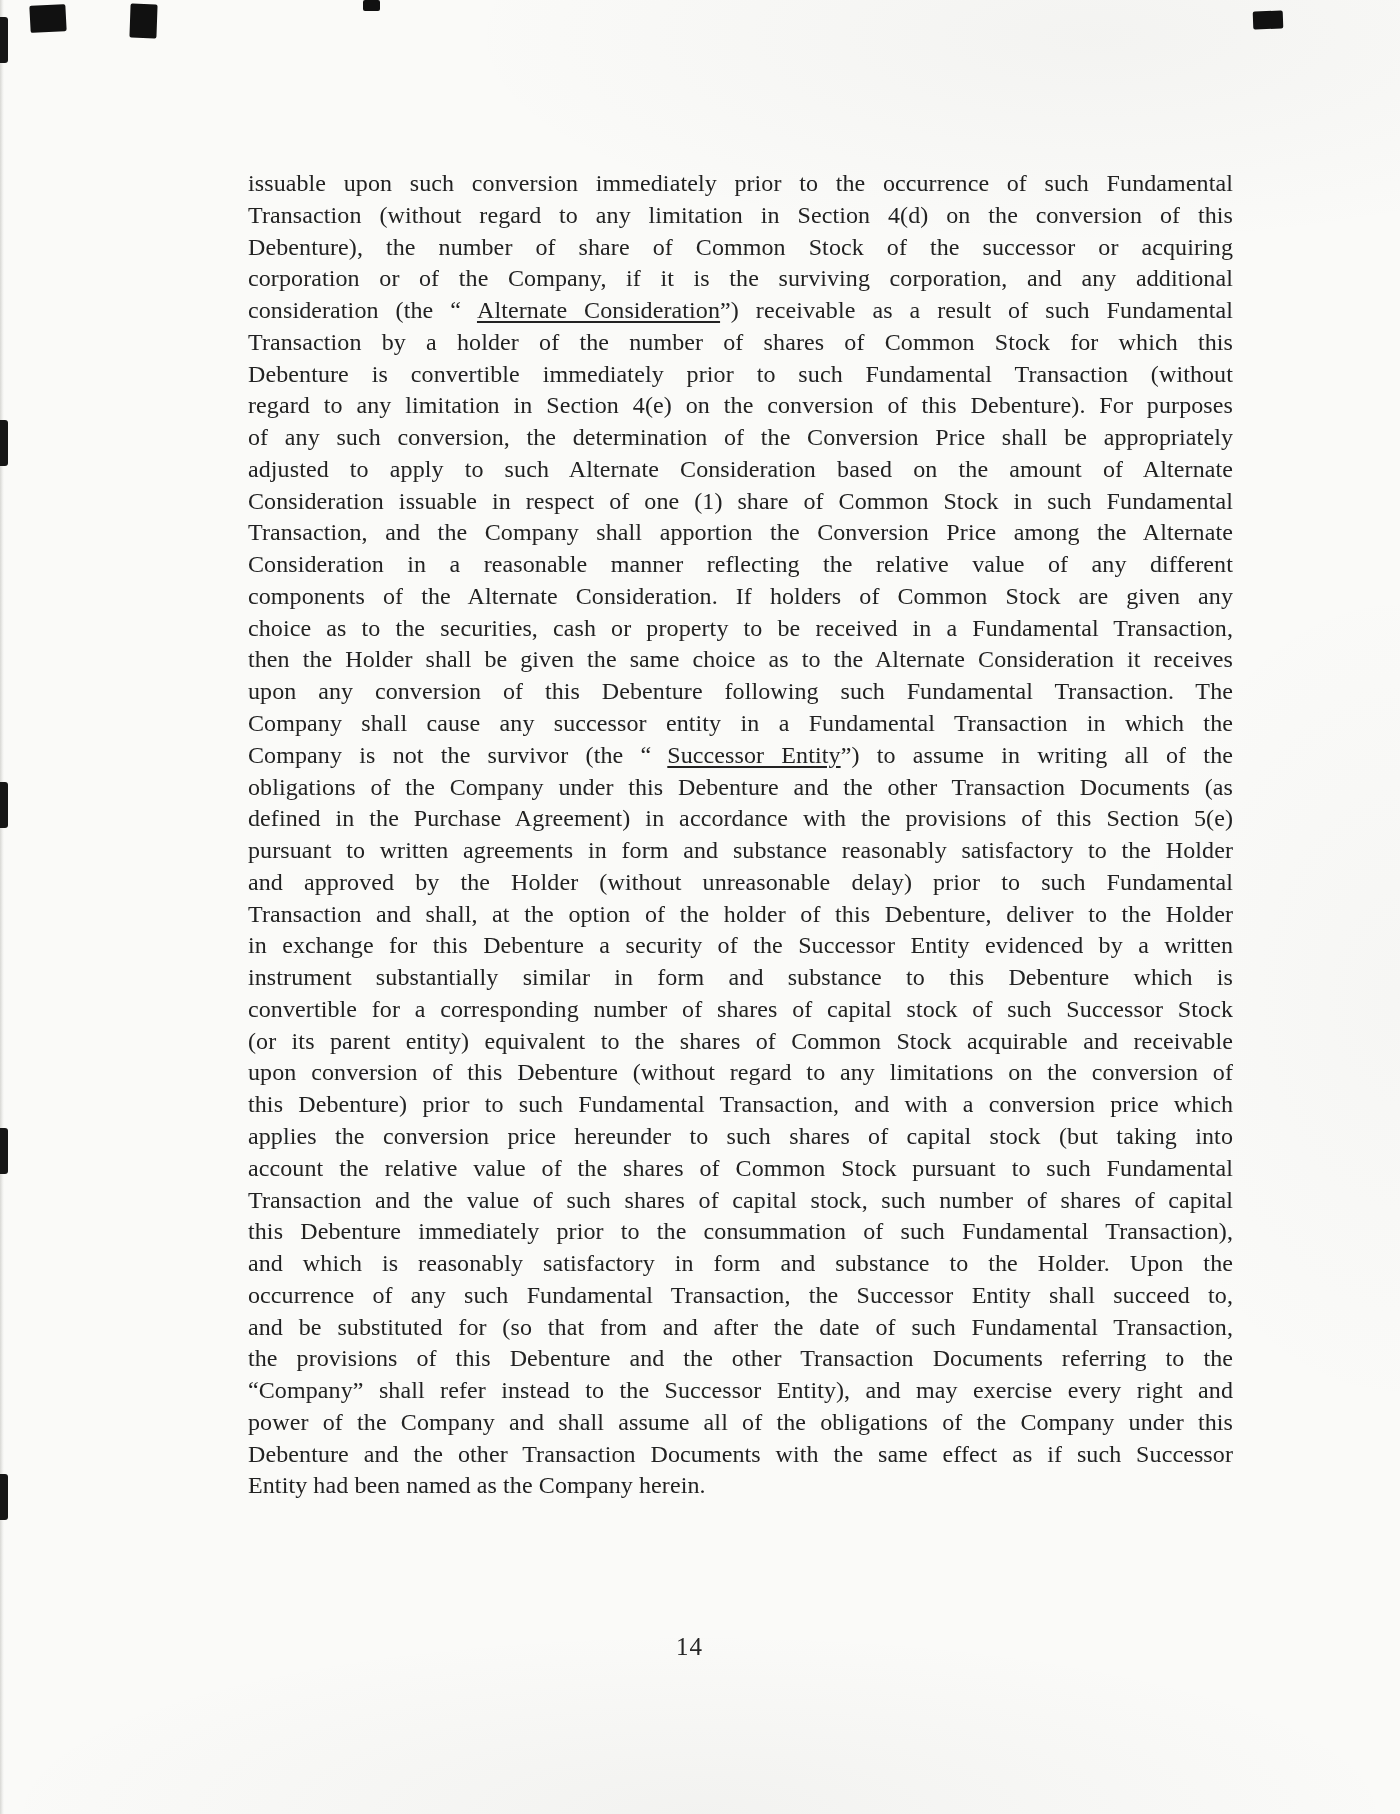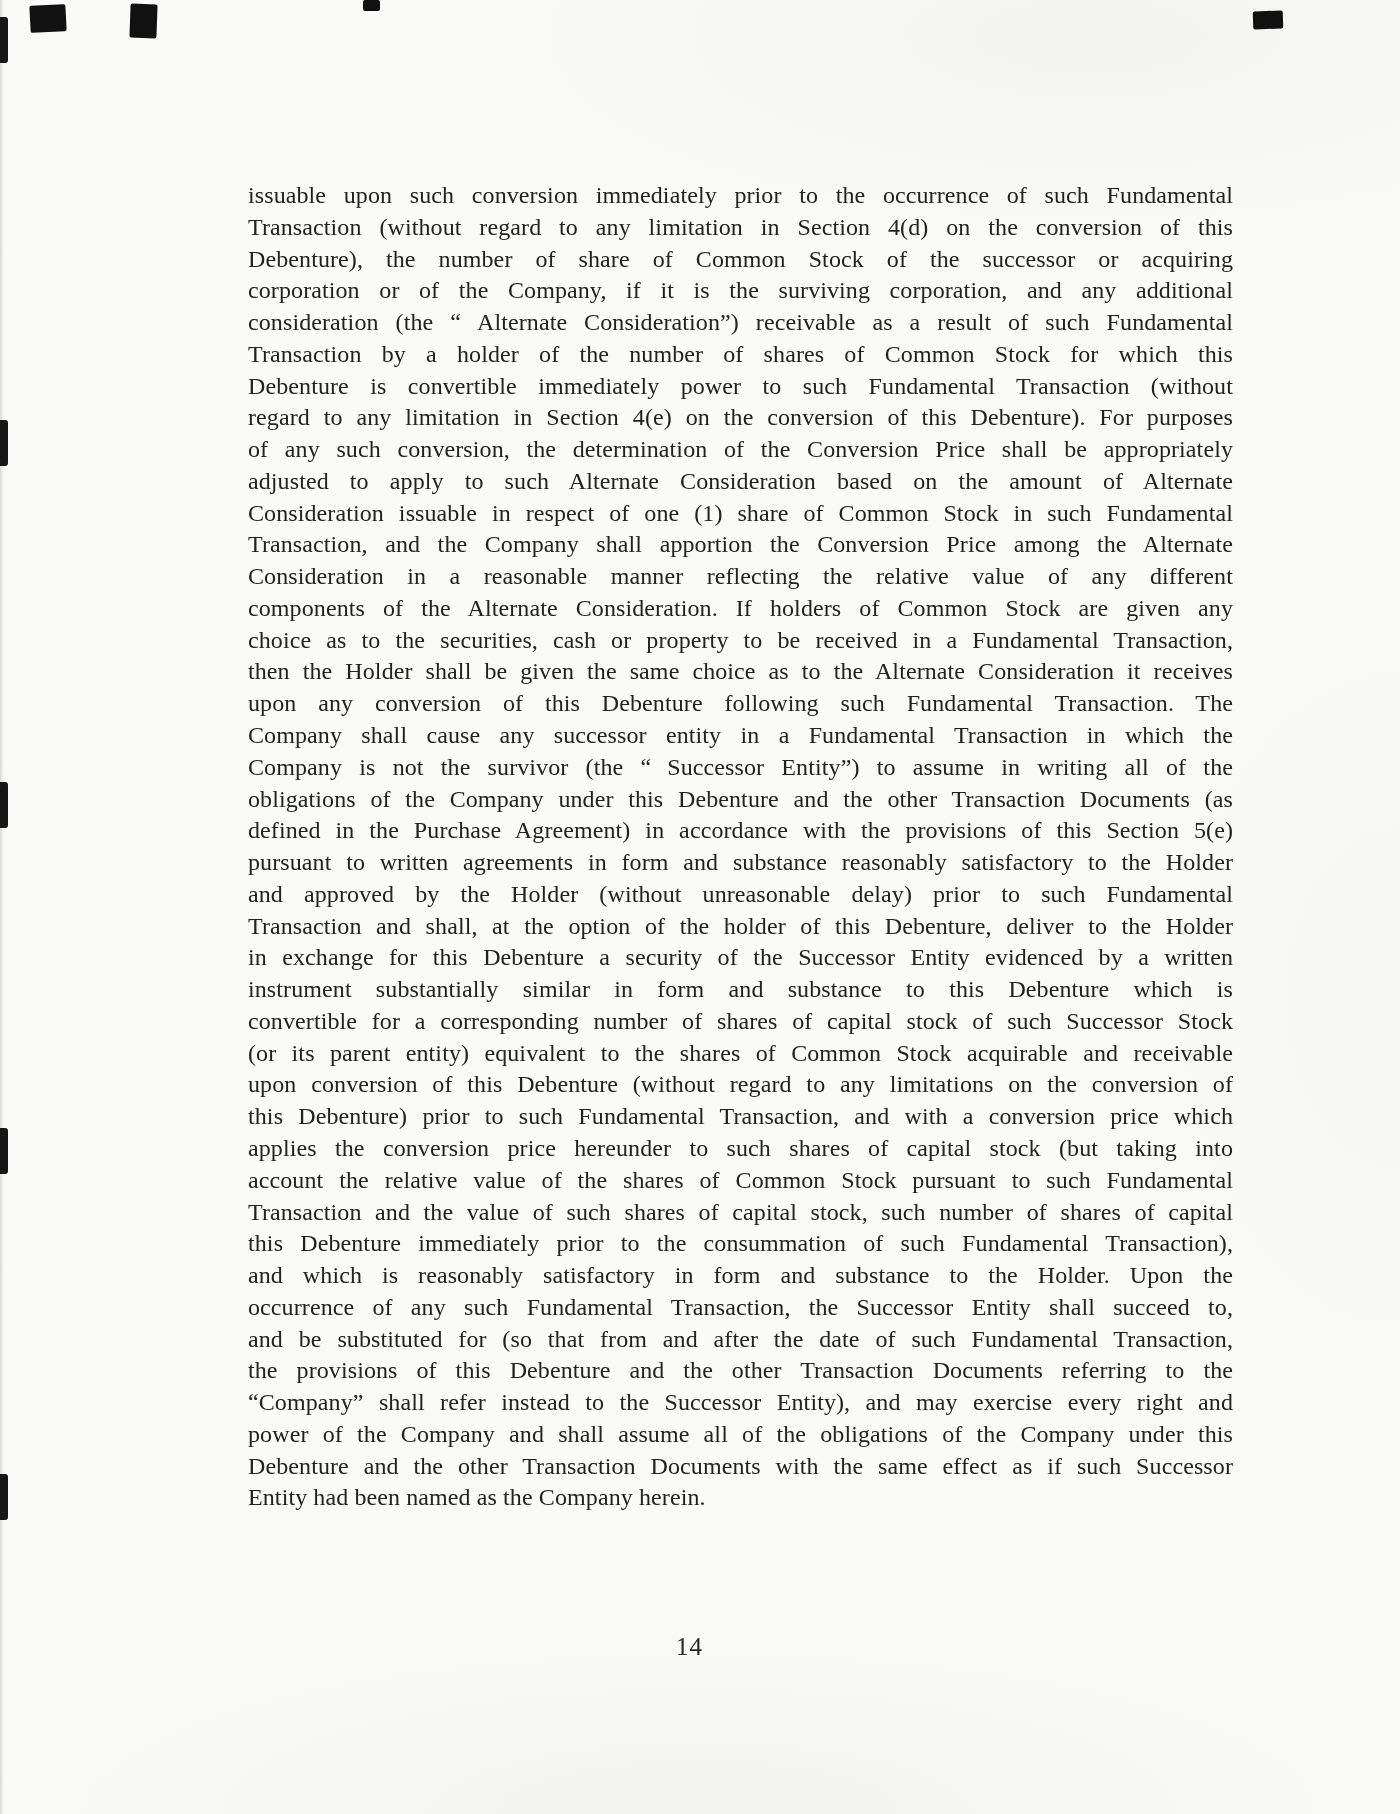--- a/index.html
+++ b/index.html
@@ -41,37 +41,37 @@
   .nub { position: absolute; left: 0; width: 8px; height: 46px; background: #161616; border-radius: 0 3px 3px 0; }
   .nub-1 { top: 17px; }
   .nub-2 { top: 420px; }
   .nub-3 { top: 782px; }
   .nub-4 { top: 1128px; }
   .nub-5 { top: 1474px; }
 
   .textblock {
     position: absolute;
     left: 248px;
-    top: 180px;
+    top: 168px;
     width: 985px;
     color: #222222;
   }
   .line {
     font-size: 24px;
     line-height: 31.77px;
     text-align: justify;
     text-align-last: justify;
     white-space: normal;
     letter-spacing: 0.1px;
   }
   .line.last {
     text-align: right;
     text-align-last: left;
   }
-  .u { text-underline-offset: 3px; text-decoration-thickness: 2px; margin-left: 16px; }
+  .u { text-decoration: underline; text-underline-offset: 3px; text-decoration-thickness: 2px; margin-left: 16px; }
 
   .pagenum {
     position: absolute;
     left: 676px;
     top: 1633px;
     font-size: 25px;
     color: #262626;
     letter-spacing: 1px;
   }
 </style>
@@ -92,21 +92,21 @@
   <div class="nub nub-4"></div>
   <div class="nub nub-5"></div>
 
   <div class="textblock" id="textblock">
       <div class="line">issuable upon such conversion immediately prior to the occurrence of such Fundamental</div>
       <div class="line">Transaction (without regard to any limitation in Section 4(d) on the conversion of this</div>
       <div class="line">Debenture), the number of share of Common Stock of the successor or acquiring</div>
       <div class="line">corporation or of the Company, if it is the surviving corporation, and any additional</div>
       <div class="line"><span>consideration (the “</span><span class="u">Alternate Consideration</span><span>”) receivable as a result of such Fundamental</span></div>
       <div class="line">Transaction by a holder of the number of shares of Common Stock for which this</div>
-      <div class="line">Debenture is convertible immediately power to such Fundamental Transaction (without</div>
+      <div class="line">Debenture is convertible immediately prior to such Fundamental Transaction (without</div>
       <div class="line">regard to any limitation in Section 4(e) on the conversion of this Debenture).  For purposes</div>
       <div class="line">of any such conversion, the determination of the Conversion Price shall be appropriately</div>
       <div class="line">adjusted to apply to such Alternate Consideration based on the amount of Alternate</div>
       <div class="line">Consideration issuable in respect of one (1) share of Common Stock in such Fundamental</div>
       <div class="line">Transaction, and the Company shall apportion the Conversion Price among the Alternate</div>
       <div class="line">Consideration in a reasonable manner reflecting the relative value of any different</div>
       <div class="line">components of the Alternate Consideration.  If holders of Common Stock are given any</div>
       <div class="line">choice as to the securities, cash or property to be received in a Fundamental Transaction,</div>
       <div class="line">then the Holder shall be given the same choice as to the Alternate Consideration it receives</div>
       <div class="line">upon any conversion of this Debenture following such Fundamental Transaction.  The</div>

